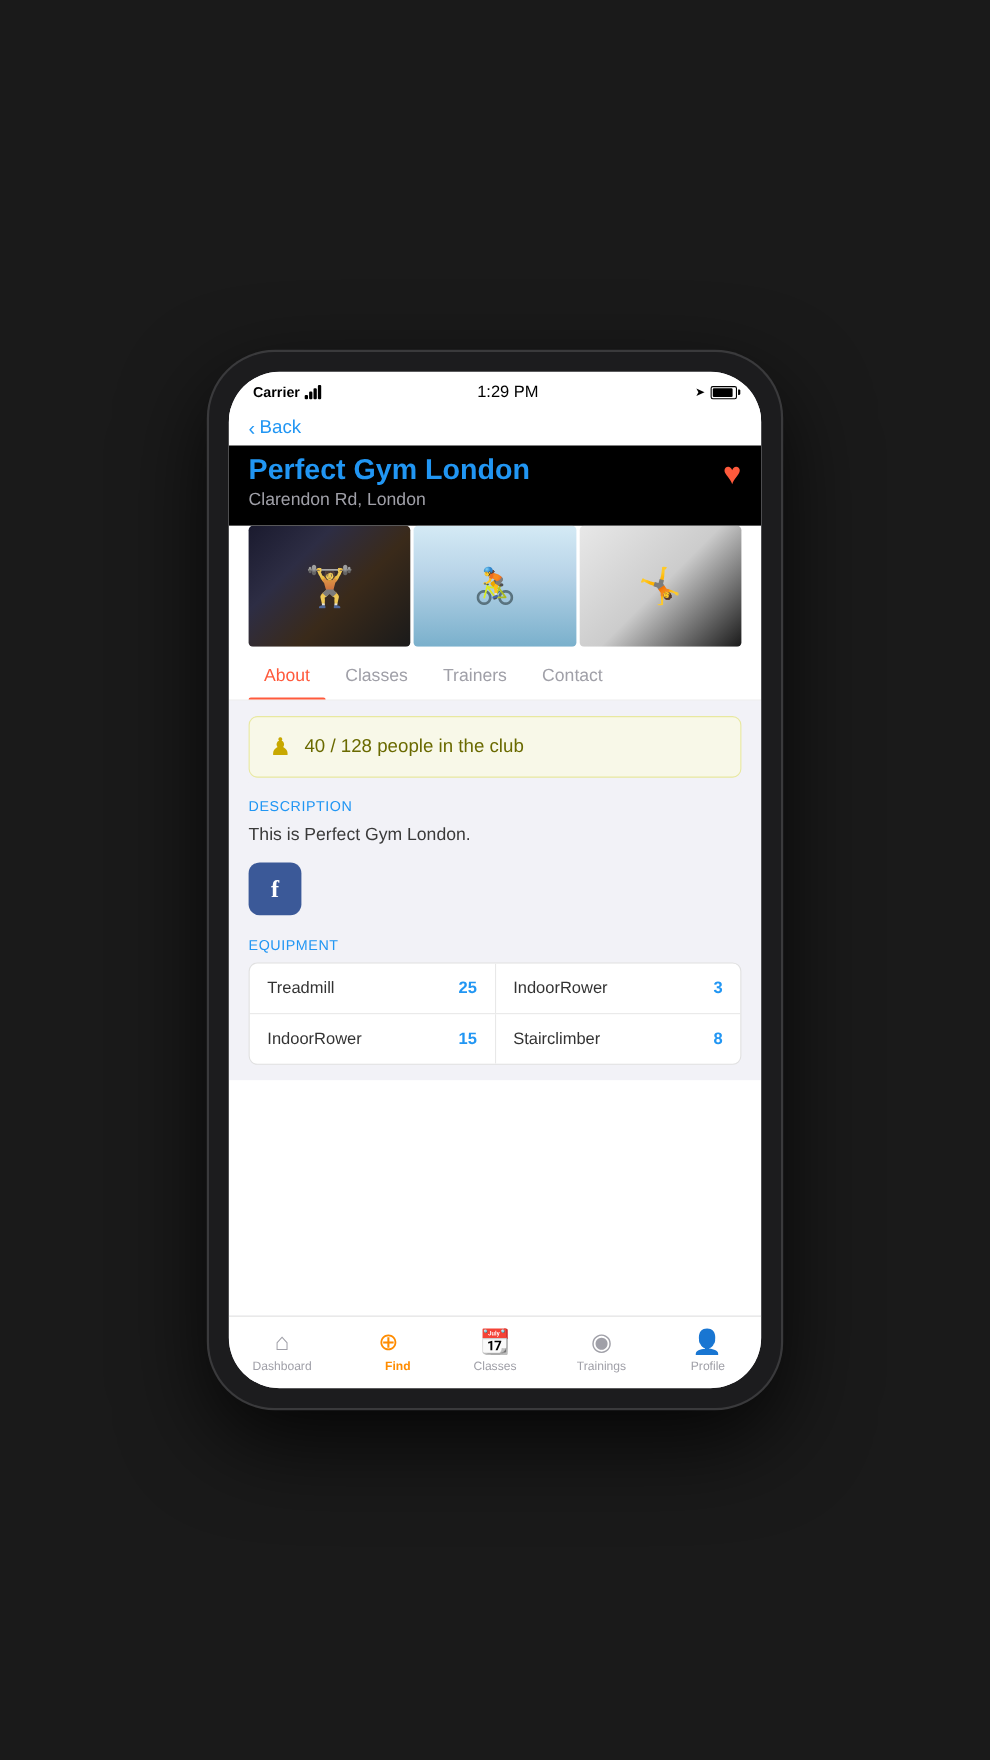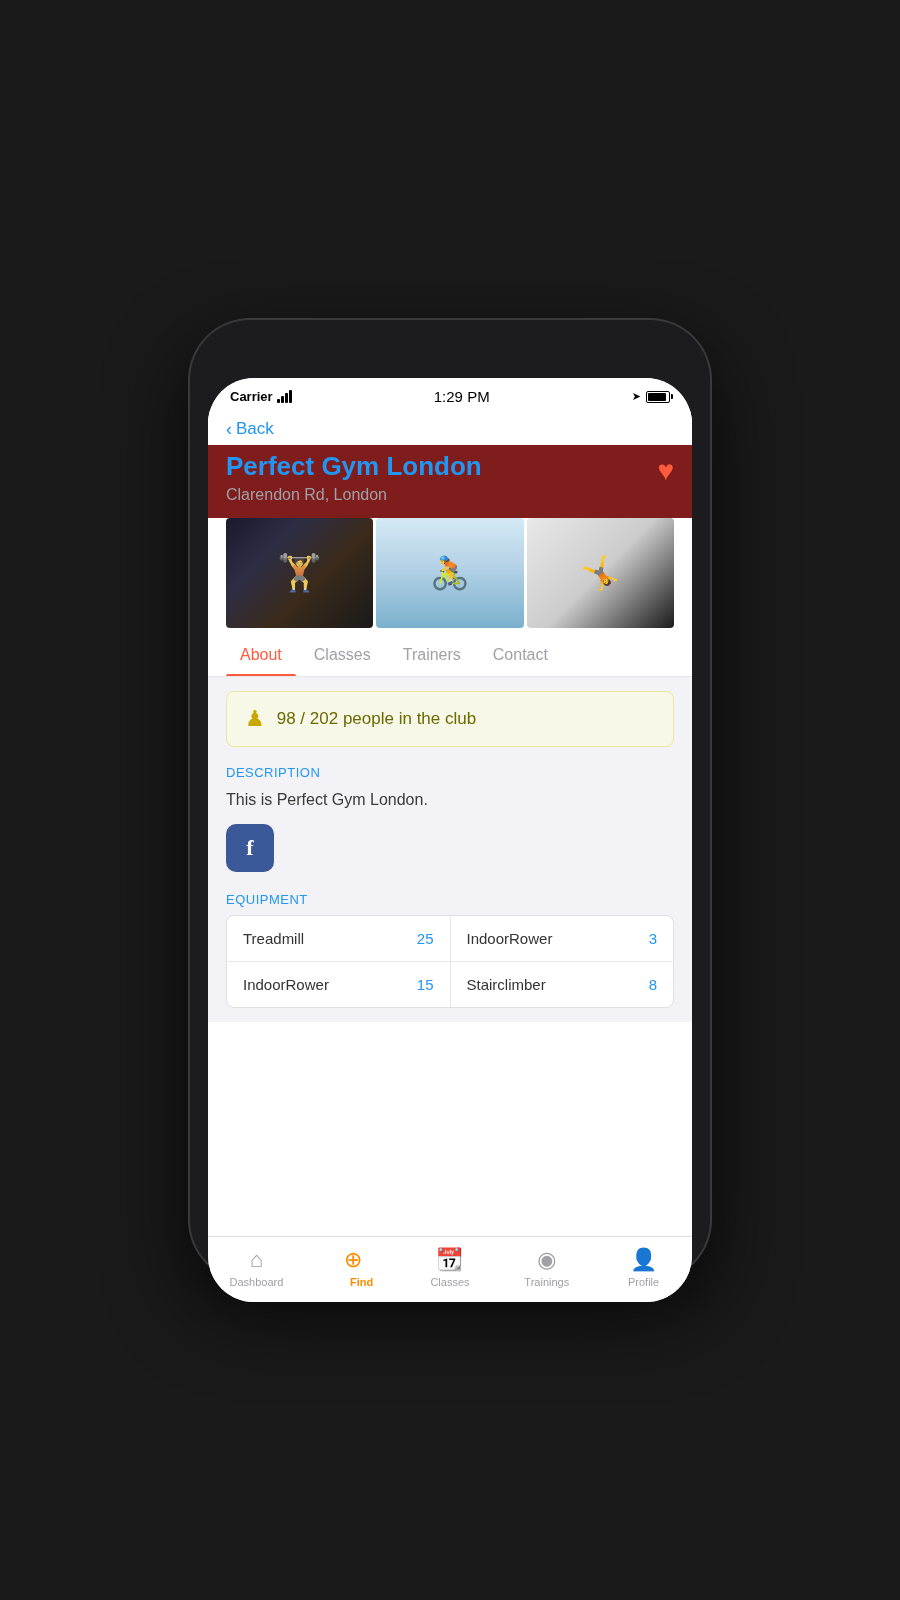--- a/index.html
+++ b/index.html
@@ -21,21 +21,20 @@
       position: relative;
     }
     .phone-screen {
       width: 100%;
       height: 100%;
       background: #f2f2f7;
       border-radius: 46px;
       overflow: hidden;
       display: flex;
       flex-direction: column;
-      margin-top: 40px;
     }
     
     .status-bar {
       background: #fff;
       display: flex;
       justify-content: space-between;
       align-items: center;
       padding: 10px 22px 6px;
       flex-shrink: 0;
     }
@@ -117,21 +116,21 @@
       gap: 4px;
       cursor: pointer;
     }
     .back-chevron {
       font-size: 18px;
       line-height: 1;
       margin-top: -1px;
     }
     
     .gym-header {
-      background: #7f1d1d;
+      background: #000000;
       padding: 6px 18px 14px;
       display: flex;
       justify-content: space-between;
       align-items: flex-start;
     }
     .gym-title-block {}
     .gym-name {
       font-size: 26px;
       font-weight: 700;
       color: #2196F3;
@@ -322,21 +321,21 @@
       padding: 14px 16px;
       font-size: 15px;
       color: #333;
     }
     .equipment-cell:first-child {
       border-right: 1px solid #e8e8e8;
       gap: 20px;
     }
     .equipment-count {
       color: #2196F3;
-      font-weight: 400;
+      font-weight: 700;
     }
     
     .bottom-nav {
       background: #fff;
       border-top: 1px solid #e0e0e0;
       display: flex;
       padding: 6px 0 10px;
       flex-shrink: 0;
     }
     .nav-item {
@@ -428,21 +427,21 @@
         </div>
         <div class="tab-item">
           <span>Contact</span>
         </div>
       </div>
 
       <div class="about-content">
 
         <div class="people-banner">
           <span class="people-icon">♟</span>
-          <span class="people-text">98 / 202 people in the club</span>
+          <span class="people-text">40 / 128 people in the club</span>
         </div>
 
         <div class="section">
           <div class="section-label">DESCRIPTION</div>
           <div class="section-text">This is Perfect Gym London.</div>
           <div class="social-icons">
             <div class="social-btn">
               <span class="social-btn-text">f</span>
             </div>
           </div>

